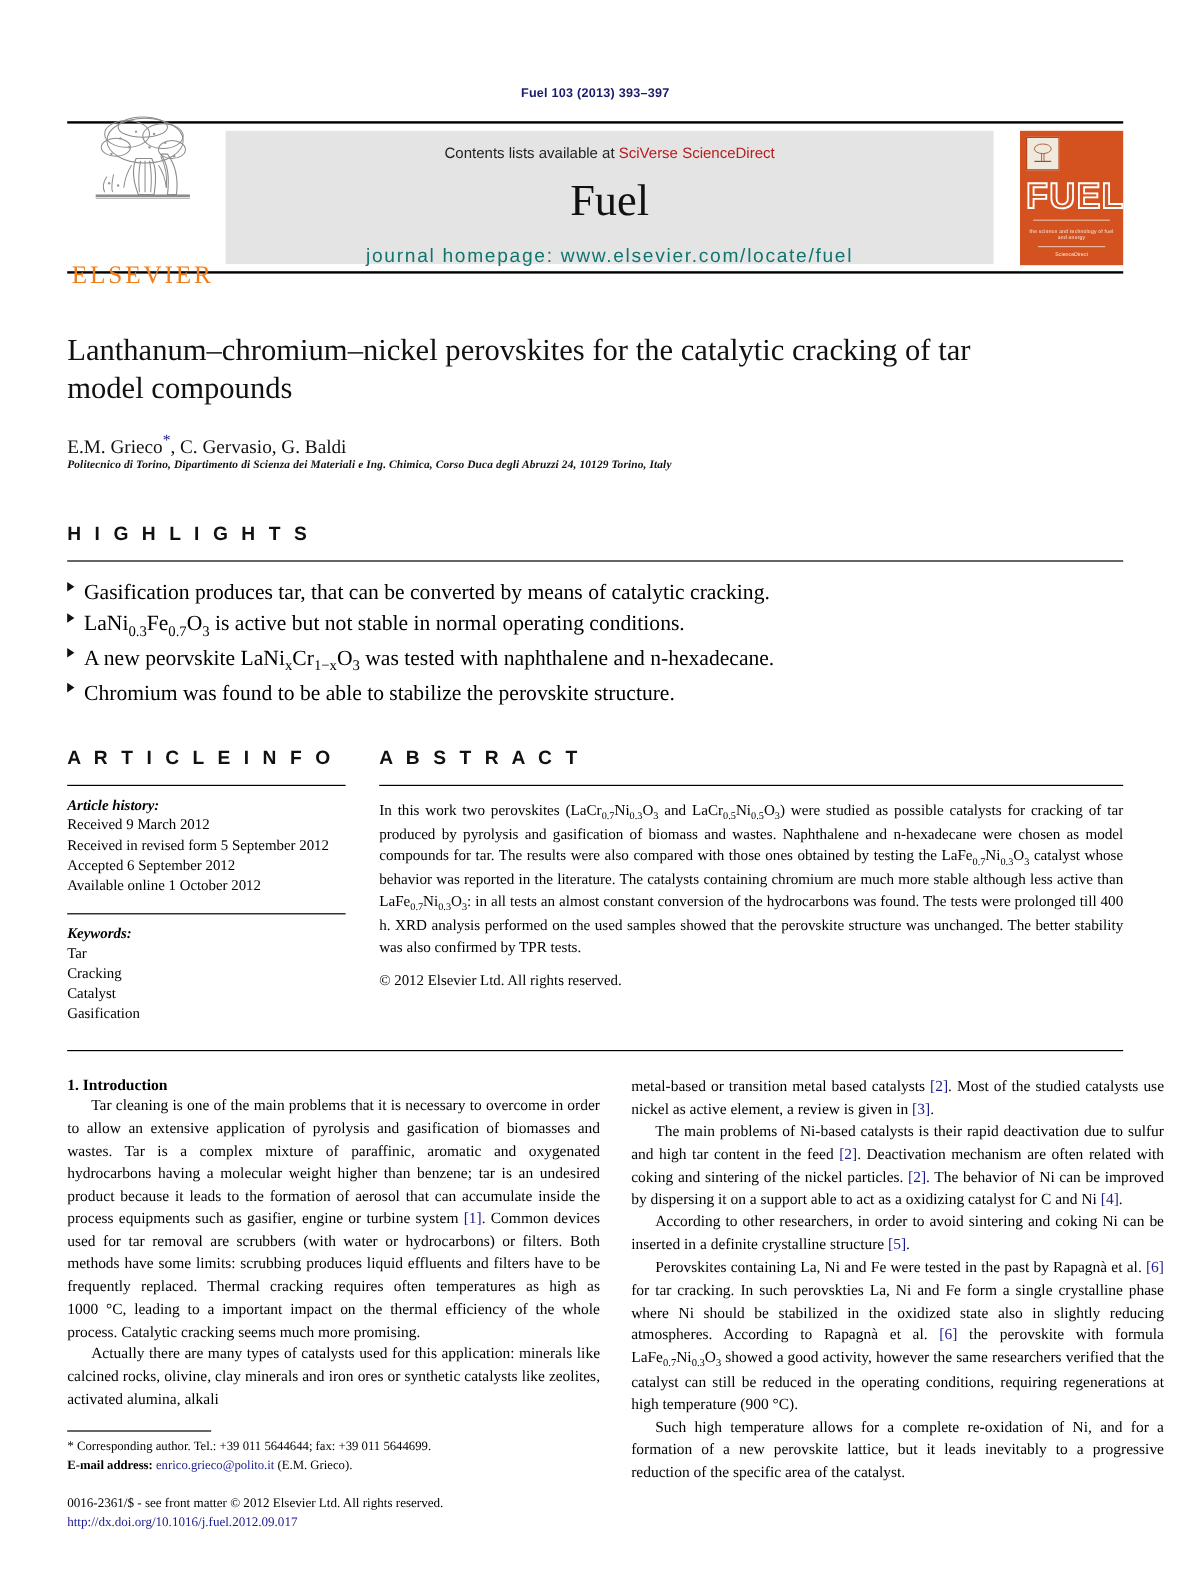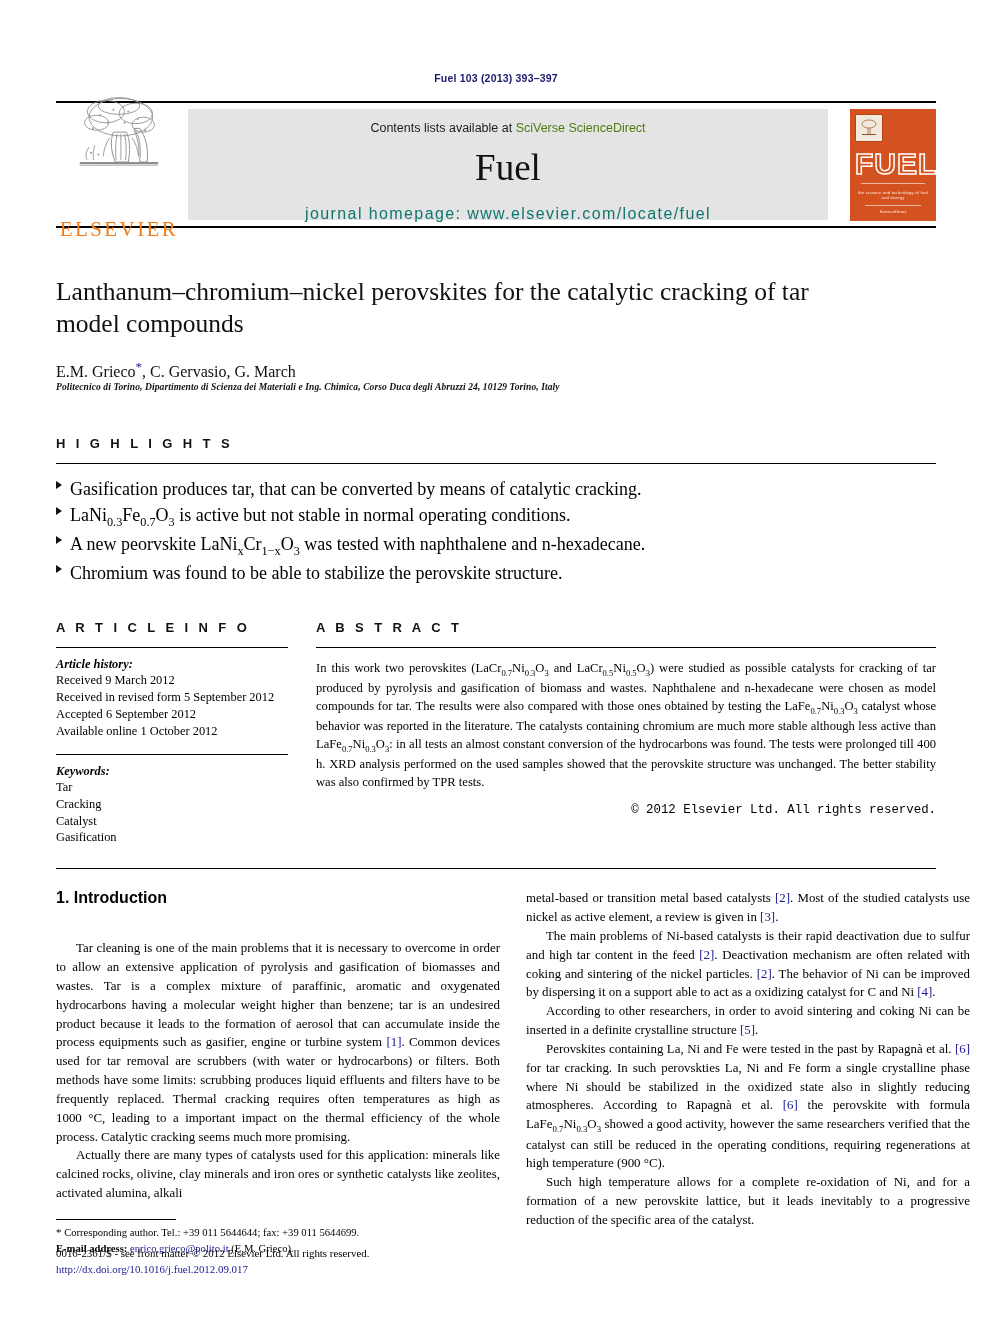--- a/index.html
+++ b/index.html
@@ -74,21 +74,21 @@
     justify-content: flex-start;
     padding-top: 12px;
     margin: 6px 8px 6px 6px;
   }
   .contents-line {
     font-family: "Liberation Sans", sans-serif;
     font-size: 12.5px;
     color: #222;
   }
   .contents-line .sd-link {
-    color: #4d7c0f;
+    color: #b91c1c;
   }
   .journal-title {
     font-family: "Liberation Serif", serif;
     font-size: 37px;
     color: #111;
     margin-top: 14px;
     line-height: 1;
   }
   .homepage-line {
     font-family: "Liberation Sans", sans-serif;
@@ -186,21 +186,21 @@
     font-size: 9.5px;
     font-weight: bold;
     color: #111;
     letter-spacing: 0.1px;
   }
 
   
   .section-head {
     font-family: "Liberation Sans", sans-serif;
     font-weight: bold;
-    font-size: 13px;
+    font-size: 16px;
     letter-spacing: 3.4px;
     color: #111;
   }
   .highlights { margin-top: 44px; }
   .hl-rule {
     border-top: 1px solid #000;
     margin-top: 12px;
   }
   .hl-list {
     list-style: none;
@@ -244,43 +244,41 @@
   }
   .kw-block { margin-top: 14px; }
   .abstract-body {
     margin-top: 11px;
     font-size: 12.6px;
     line-height: 1.43;
     text-align: justify;
   }
   .copyright {
     margin-top: 12px;
-    text-align: right;
     font-size: 12.4px;
-    font-family: Liberation Mono, monospace;
   }
   sub { font-size: 0.68em; }
 
   
   .body-rule {
     border-top: 1px solid #000;
     margin-top: 22px;
   }
   .body-cols {
     margin-top: 20px;
     display: flex;
     gap: 26px;
     position: relative;
   }
   .body-col { width: 444px; flex: 0 0 444px; }
   .sec-title {
-    font-family: Liberation Sans, sans-serif;
-    font-weight: bold;
-    font-size: 16px;
-    margin: 0 0 32px 0;
+    font-family: Liberation Serif, serif;
+    font-weight: bold;
+    font-size: 13px;
+    margin: 0 0 0 0;
   }
   .para {
     font-size: 12.9px;
     line-height: 1.46;
     text-align: justify;
     text-indent: 20px;
     margin: 0;
   }
   .para + .para { margin-top: 0; }
   .ref { color: #1a1a8e; }
@@ -389,21 +387,21 @@
           <div class="cover-foot-rule"></div>
           <span>ScienceDirect</span>
         </div>
       </div>
     </div>
   </div>
 
   <div class="title-block">
     <h1 class="article-title">Lanthanum–chromium–nickel perovskites for the catalytic cracking of tar model compounds</h1>
     <div class="authors">
-      <span>E.M. Grieco</span><span class="star">*</span><span>, C. Gervasio, G. March</span>
+      <span>E.M. Grieco</span><span class="star">*</span><span>, C. Gervasio, G. Baldi</span>
     </div>
     <div class="affiliation">Politecnico di Torino, Dipartimento di Scienza dei Materiali e Ing. Chimica, Corso Duca degli Abruzzi 24, 10129 Torino, Italy</div>
   </div>
 
   <div class="highlights">
     <div class="section-head">H I G H L I G H T S</div>
     <div class="hl-rule"></div>
     <ul class="hl-list">
       <li><span class="hl-arrow"></span><span>Gasification produces tar, that can be converted by means of catalytic cracking.</span></li>
       <li><span class="hl-arrow"></span>LaNi<sub>0.3</sub>Fe<sub>0.7</sub>O<sub>3</sub> is active but not stable in normal operating conditions.</li>

